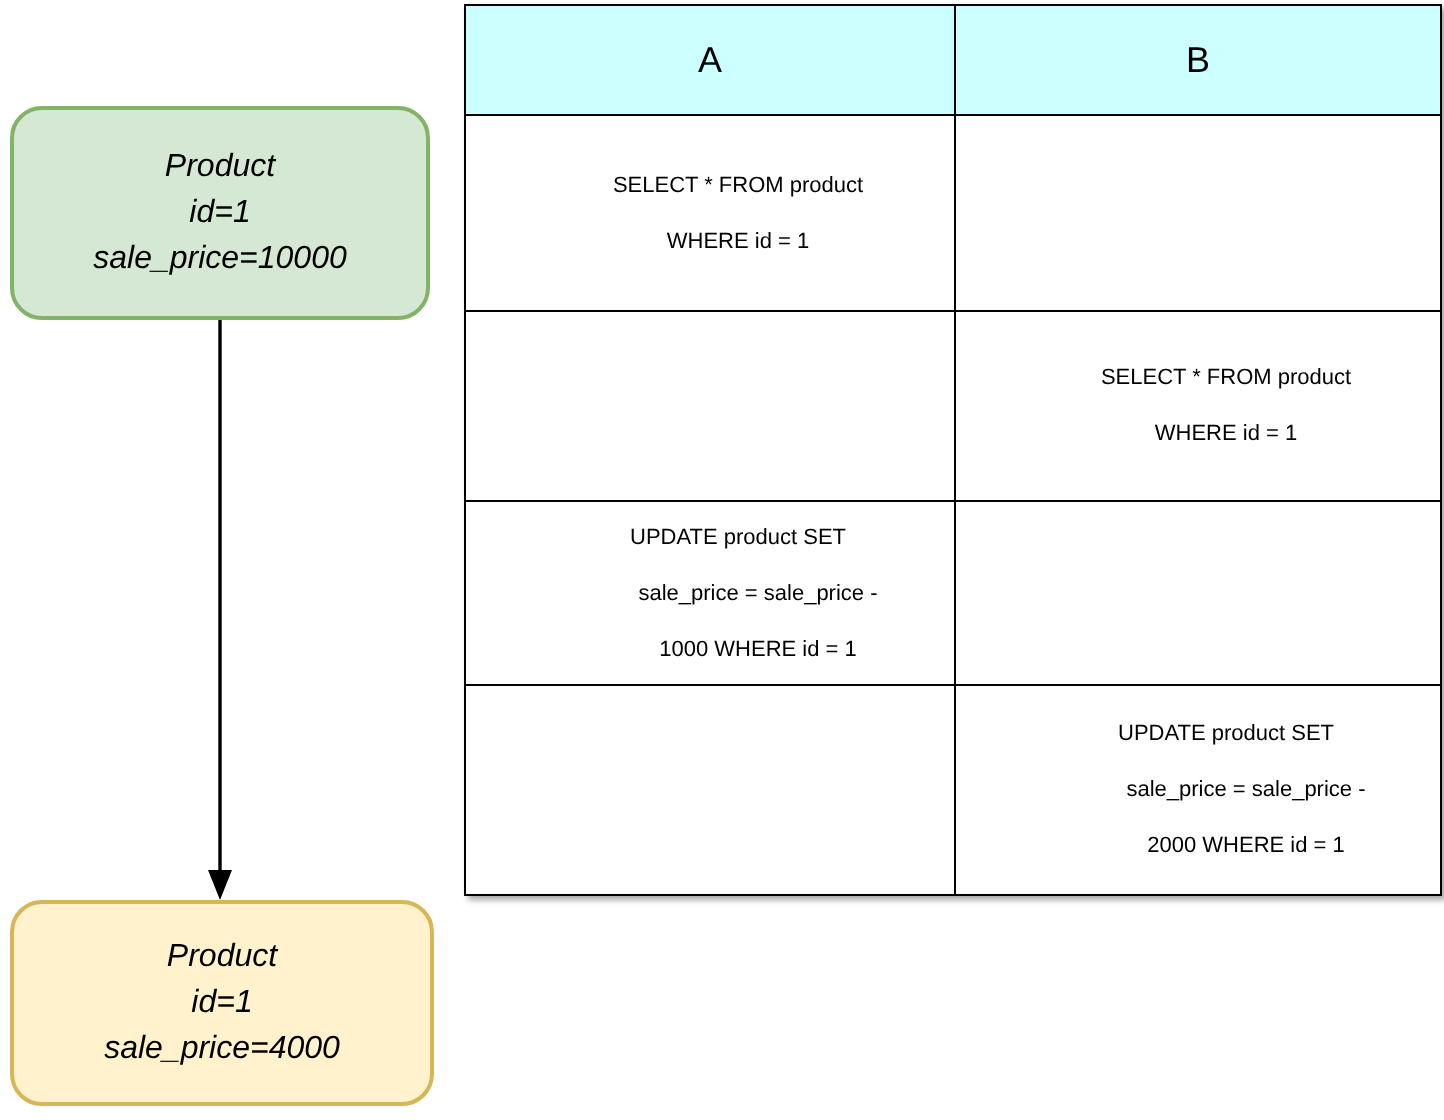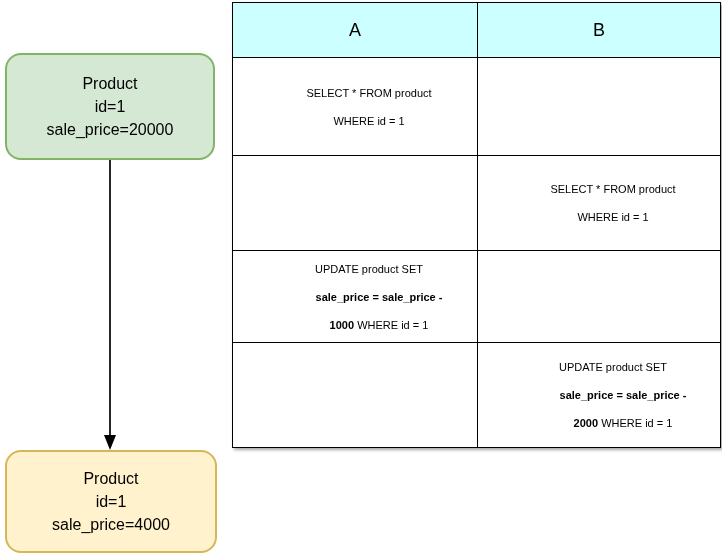--- a/index.html
+++ b/index.html
@@ -17,20 +17,21 @@
     box-sizing: border-box;
     border-radius: 16px;
     border: 2px solid #a21caf;
     display: flex;
     flex-direction: column;
     align-items: center;
     justify-content: center;
     text-align: center;
     font-size: 16px;
     line-height: 23px;
+    font-style: italic;
   }
   #source-node { left: 5px; top: 53px; width: 210px; height: 107px; }
   #target-node { left: 5px; top: 450px; width: 212px; height: 103px; }
   #arrow-layer {
     position: absolute;
     left: 0; top: 0;
     width: 722px; height: 560px;
     pointer-events: none;
   }
   #sql-table-wrap {
@@ -61,31 +62,31 @@
     font-size: 11px;
     line-height: 28px;
     padding-left: 36px;
   }
   col.col-a { width: 245px; }
   col.col-b { width: 243px; }
   tr.r1 td { height: 97px; }
   tr.r2 td { height: 94px; }
   tr.r3 td { height: 91px; }
   tr.r4 td { height: 104px; }
-  .b { font-weight: bold; margin-left: 20px; }
+  .b { font-weight: normal; margin-left: 20px; }
 </style>
 </head>
 <body>
 
 <div id="canvas">
 
   <div class="node" id="source-node" style="background-color: rgb(213, 232, 212); border-color: rgb(130, 179, 102);">
     <div>Product</div>
     <div>id=1</div>
-    <div>sale_price=20000</div>
+    <div>sale_price=10000</div>
   </div>
 
   <svg id="arrow-layer">
     <line x1="110" y1="160" x2="110" y2="436" stroke="#000000" stroke-width="1.7"></line>
     <polygon points="110,450 104,435 116,435" fill="#000000"></polygon>
   </svg>
 
   <div class="node" id="target-node" style="background-color: rgb(255, 242, 204); border-color: rgb(214, 182, 86);">
     <div>Product</div>
     <div>id=1</div>

